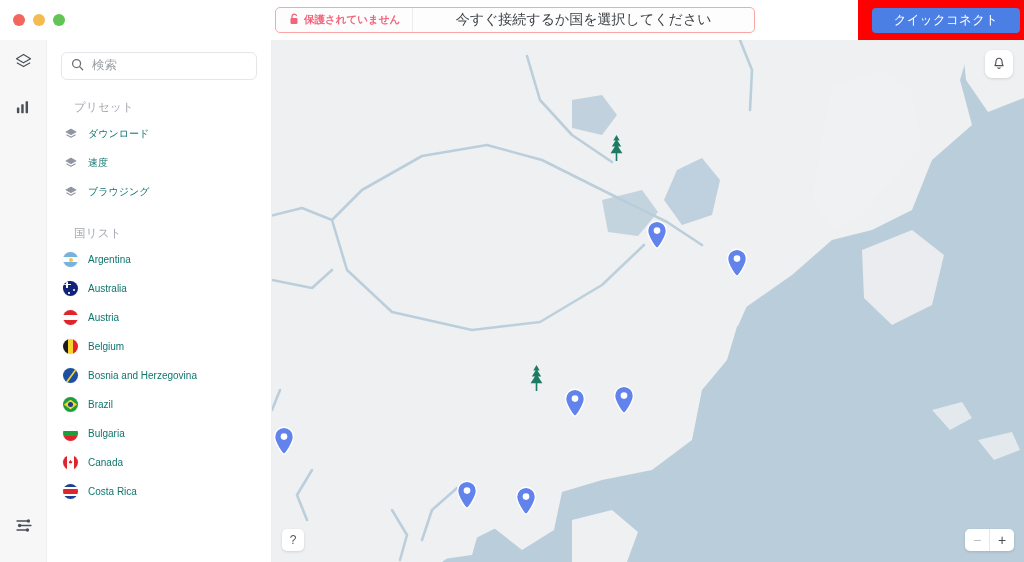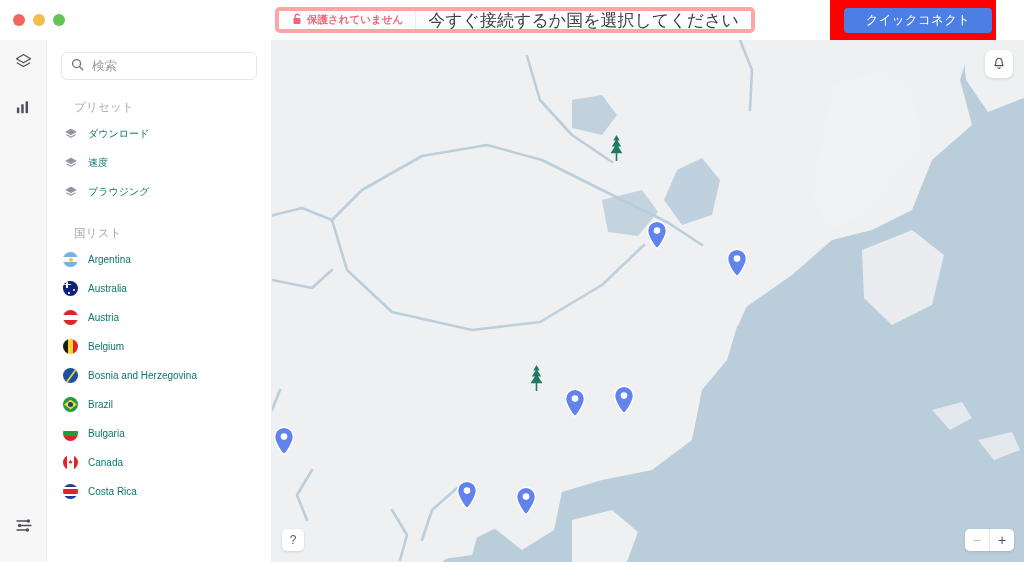--- a/index.html
+++ b/index.html
@@ -19,38 +19,38 @@
   .traffic { position: absolute; left: 13px; top: 14px; display: flex; gap: 8px; }
   .tl { width: 12px; height: 12px; border-radius: 50%; }
   .tl.red { background: #f1665d; }
   .tl.amber { background: #f4bc4f; }
   .tl.green { background: #61c454; }
 
   .statuswrap {
     position: absolute; left: 275px; top: 7px;
     width: 480px; height: 26px;
     display: flex; align-items: stretch;
-    border: 4px solid #fca5a5; border-radius: 5px;
+    border: 1px solid #fca5a5; border-radius: 5px;
     background: #fdfdfe; overflow: hidden;
   }
   .status-left {
     display: flex; align-items: center; gap: 5px;
     padding: 0 12px 0 14px;
     border-right: 1px solid #ececf0;
   }
   .status-left .lbl {
     font-size: 10.5px; color: #f2647a; font-weight: bold; white-space: nowrap;
   }
   .status-center {
     flex: 1; display: flex; align-items: center; justify-content: center;
   }
-  .status-center .lbl { font-size: 17px; color: #3c4043; white-space: nowrap; }
+  .status-center .lbl { font-size: 14px; color: #3c4043; white-space: nowrap; }
 
   .qc-highlight {
-    position: absolute; left: 830px; top: 0px; width: 166px; height: 40px;
+    position: absolute; left: 858px; top: 0px; width: 166px; height: 40px;
     border: 3px solid #ff0000; background: #ff0000;
     display: flex; align-items: center; justify-content: center;
   }
   .qc-btn {
     width: 148px; height: 25px; border-radius: 4px;
     background: #4b7fe3; border: none; color: #ffffff;
     font-family: "Liberation Sans", sans-serif;
     font-size: 12.5px; letter-spacing: .3px;
     display: flex; align-items: center; justify-content: center;
     cursor: pointer; margin-left: 10px;
@@ -74,21 +74,21 @@
     overflow: hidden;
   }
   .search-box {
     margin: 12px 14px 0 14px; height: 28px;
     border: 1px solid #e6e6ea; border-radius: 6px;
     display: flex; align-items: center; gap: 8px; padding: 0 9px;
     background: #fff;
   }
   .search-box input {
     border: none; outline: none; font-size: 12.5px; color: #3c4043;
-    font-family: Liberation Sans, sans-serif; width: 100%; background: transparent;
+    font-family: Liberation Mono, monospace; width: 100%; background: transparent;
   }
   .search-box input::placeholder { color: #9aa0a6; }
 
   .sec-title {
     font-size: 11.5px; color: #a3a8b0; margin: 20px 0 4px 27px; letter-spacing: .2px;
   }
   .row {
     height: 29px; display: flex; align-items: center; gap: 10px;
     padding-left: 16px; cursor: pointer;
   }

